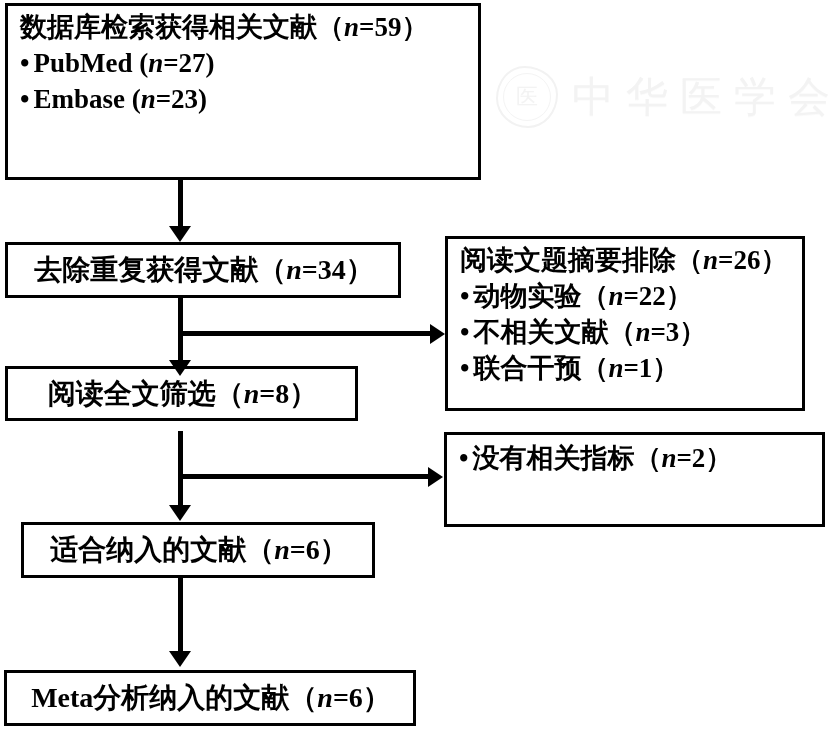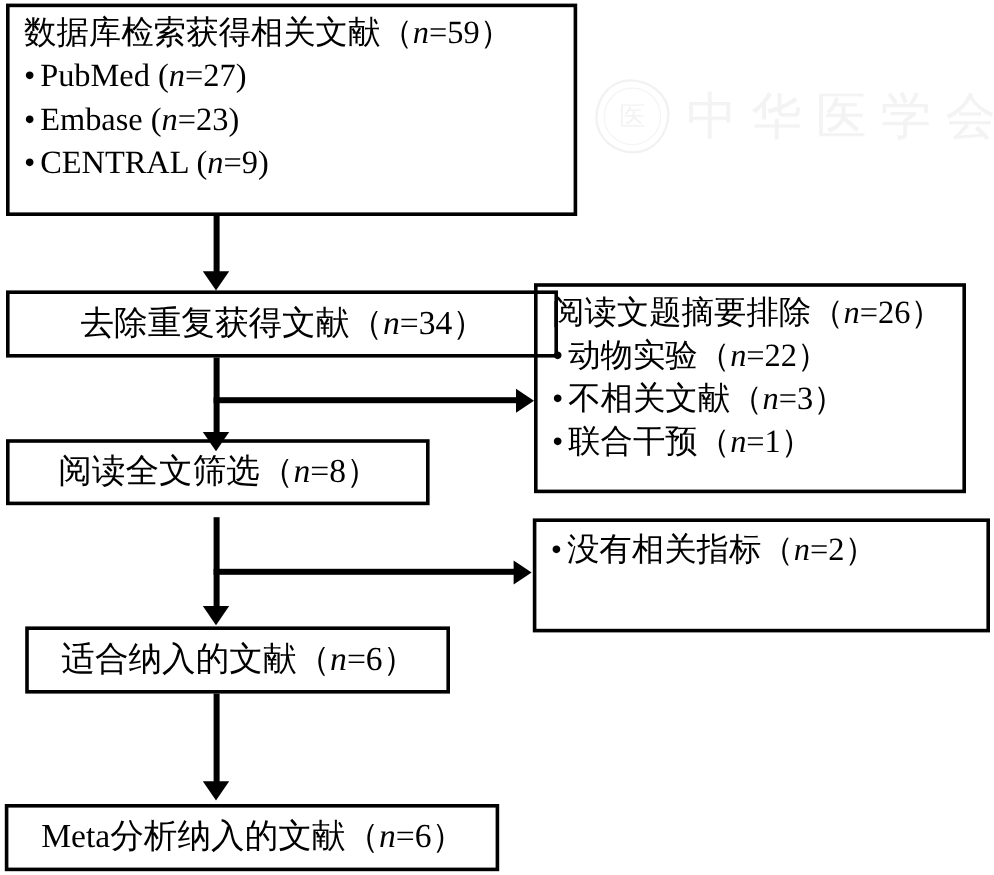--- a/index.html
+++ b/index.html
@@ -73,20 +73,21 @@
   .box {
     position: absolute;
     box-sizing: border-box;
     border: 3px solid #000000;
     background: transparent;
     padding: 4px 10px 4px 12px;
   }
   .box .line {
     white-space: nowrap;
     line-height: 1.33;
+    font-weight: bold;
   }
   .box .line.title {
     font-size: 27px;
   }
   .box .line.item {
     font-size: 27px;
   }
   .box.single {
     display: flex;
     align-items: center;
@@ -151,29 +152,26 @@
   <div class="box" style="left:5px; top:3px; width:476px; height:177px;">
     <div class="line title">
       <span>数据库检索获得相关文献（</span><span class="ital">n</span><span>=59）</span>
     </div>
     <div class="line item">
       <span class="bullet-dot">•</span><span>PubMed (</span><span class="ital">n</span><span>=27)</span>
     </div>
     <div class="line item">
       <span class="bullet-dot">•</span><span>Embase (</span><span class="ital">n</span><span>=23)</span>
     </div>
-    <div class="line item">
-      <span class="bullet-dot">•</span><span>CENTRAL (</span><span class="ital">n</span><span>=9)</span>
-    </div>
   </div>
 
   <div class="vline" style="left:178px; top:180px; height:48px;"></div>
   <div class="arrow-down" style="left:169px; top:226px;"></div>
 
-  <div class="box single" style="left:5px; top:242px; width:460px; height:56px;">
+  <div class="box single" style="left:5px; top:242px; width:396px; height:56px;">
     <div class="line center">
       <span>去除重复获得文献（</span><span class="ital">n</span><span>=34）</span>
     </div>
   </div>
 
   <div class="vline" style="left:178px; top:298px; height:65px;"></div>
   <div class="arrow-down" style="left:169px; top:360px;"></div>
 
   <div class="hline" style="left:178px; top:331px; width:255px;"></div>
   <div class="arrow-right" style="left:430px; top:324px;"></div>

